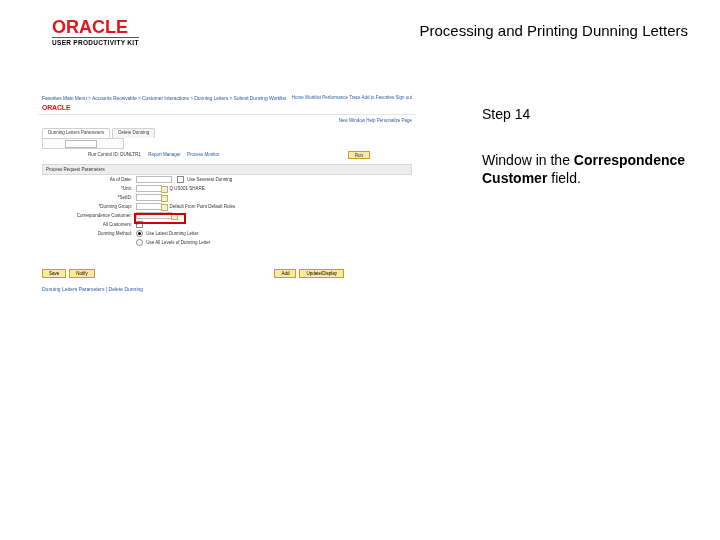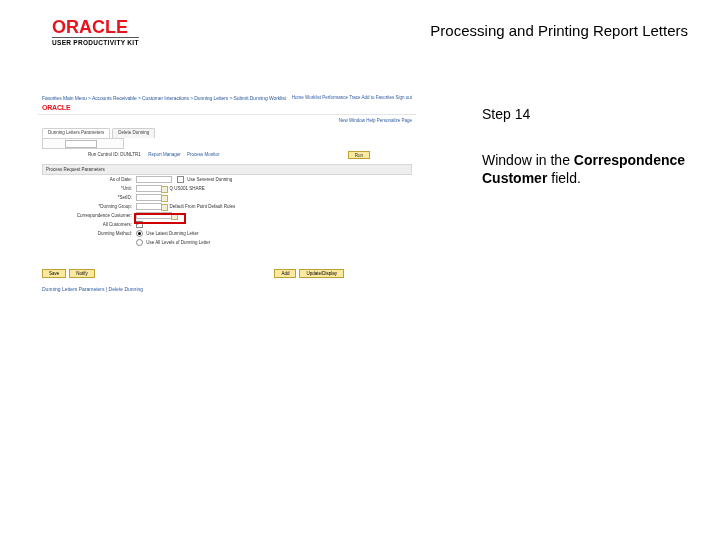--- a/index.html
+++ b/index.html
@@ -328,21 +328,21 @@
   }
 </style>
 </head>
 <body>
 
 <div class="header">
   <div class="logo-wrap">
     <div class="logo-oracle">ORACLE</div>
     <div class="logo-upk">USER PRODUCTIVITY KIT</div>
   </div>
-  <div class="doc-title">Processing and Printing Report Letters</div>
+  <div class="doc-title">Processing and Printing Dunning Letters</div>
 </div>
 
 <div class="instr-col">
   <div class="instr-step">Step 14</div>
   <div class="instr-body">
     <span>Window in the </span><b>Correspondence Customer</b><span> field.</span>
   </div>
 </div>
 
 <div class="shot">

